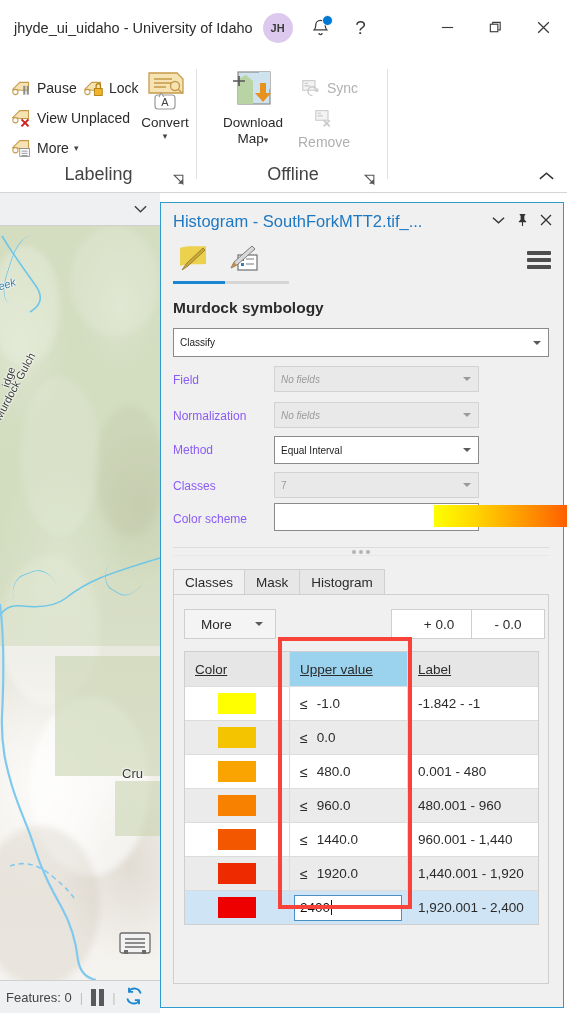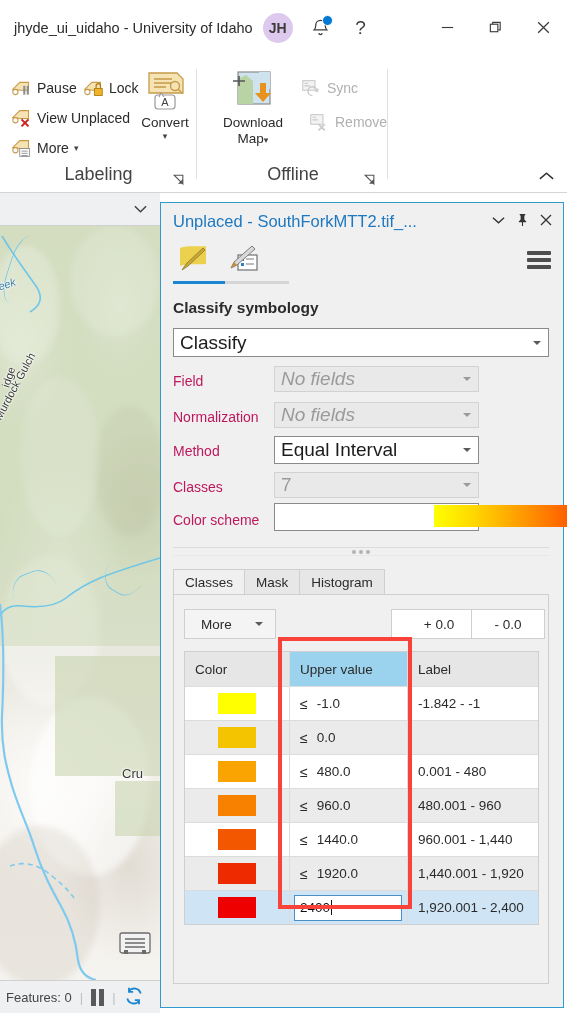--- a/index.html
+++ b/index.html
@@ -18,21 +18,21 @@
     position: absolute; left:0; top:0; width:567px; height:55px;
     background:#ffffff;
     display:flex; align-items:center;
   }
   .title-text {
     font-size: 14.5px; color:#2b2b2b; margin-left:14px; white-space:nowrap;
   }
   .avatar {
     width:30px; height:30px; border-radius:50%;
     background:#ddc9ee; color:#3b3b3b;
-    font-size:14px; font-weight:bold;
+    font-size:11px; font-weight:bold;
     display:flex; align-items:center; justify-content:center;
     margin-left:10px;
   }
   .tb-icon {
     width:40px; height:40px; display:flex; align-items:center; justify-content:center;
     color:#3b3b3b;
   }
   .bell-wrap { position:relative; margin-left:8px; }
   .bell-dot {
     position:absolute; right:8px; top:7px;
@@ -145,31 +145,31 @@
   .hb-bar { width:100%; height:4px; background:#4d4d4d; margin-bottom:3px; border-radius:1px; }
 
   .sec-title {
     position:absolute; left:12px; top:96px;
     font-size:15.5px; font-weight:bold; color:#2b2b2b;
   }
 
   .combo {
     position:absolute; background:#fff; border:1px solid #8a8a8a;
     display:flex; align-items:center; padding-left:6px;
-    font-size:19px; color:#1c1c1c;
+    font-size:10px; color:#1c1c1c;
   }
   .combo.disabled { background:#e9e9e9; border:1px solid #d2d2d2; color:#9a9a9a; }
   .combo.disabled.italic { font-style:italic; }
   .combo .arrow {
     position:absolute; right:7px; top:50%; transform:translateY(-50%);
     width:0; height:0; border-left:4px solid transparent; border-right:4px solid transparent;
     border-top:4px solid #5a5a5a;
   }
   .combo.disabled .arrow { border-top-color:#9a9a9a; }
-  .flabel { position:absolute; font-size:14px; color:#be185d; }
+  .flabel { position:absolute; font-size:12px; color:#8b5cf6; }
 
   .ramp {
     position:absolute; left:273px; top:302px; width:196px; height:22px;
     background: linear-gradient(to right,#ffff00 0%, #ffd800 20%, #ff9a00 45%, #ff5500 72%, #fa0000 100%);
   }
 
   .grip {
     position:absolute; left:12px; top:344px; width:376px; height:9px;
     border-top:1px solid #dcdcdc; border-bottom:1px solid #e8e8e8;
     display:flex; align-items:center; justify-content:center; gap:3px;
@@ -205,21 +205,21 @@
   .btn.plain { background:#fff; }
 
   
   .ctable {
     position:absolute; left:10px; top:56px; width:355px;
     border:1px solid #cfcfcf; background:#fff;
     font-size:13.5px; color:#2b2b2b;
   }
   .crow { display:flex; height:34px; align-items:stretch; }
   .crow + .crow { border-top:1px solid #dcdcdc; }
-  .chead { background:#e6e6e6; }
+  .chead { background:#e6e6e6;text-decoration:underline; }
   .chead .ccell { font-size:13.5px; color:#2b2b2b; }
   .chead .ccell.upper { background:#9bd3ee; }
   .ccell { display:flex; align-items:center; padding-left:10px; }
   .c-color { width:105px; border-right:1px solid #dcdcdc; justify-content:center; padding-left:0; }
   .c-upper { width:118px; border-right:1px solid #dcdcdc; }
   .c-label { flex:1; }
   .swatch { width:38px; height:21px; }
   .row-alt { background:#ebebeb; }
   .row-sel { background:#cfe5f5; }
   .le { margin-right:9px; font-size:14px; }
@@ -356,21 +356,21 @@
 
       <div class="small-btn disabled" style="position:absolute; left:100px; top:19px;">
         <svg class="ico" viewBox="0 0 24 24">
           <rect x="2" y="3" width="14" height="11" fill="#f3f3f3" stroke="#c9c9c9" stroke-width="1.2"></rect>
           <path d="M4 6h4 M4 9h6" stroke="#c9c9c9" stroke-width="1.2"></path>
           <path d="M13 20a5 5 0 1 1 5-5" fill="none" stroke="#c9c9c9" stroke-width="1.6"></path>
           <path d="M16 15h3v-3" fill="none" stroke="#c9c9c9" stroke-width="1.6"></path>
         </svg>
         <span>Sync</span>
       </div>
-      <div class="small-btn disabled" style="position:absolute; left:108px; top:53px;">
+      <div class="small-btn disabled" style="position:absolute; left:97px; top:53px;flex-direction:column;">
         <svg class="ico" viewBox="0 0 24 24">
           <rect x="2" y="3" width="14" height="11" fill="#f3f3f3" stroke="#c9c9c9" stroke-width="1.2"></rect>
           <path d="M4 6h4 M4 9h6" stroke="#c9c9c9" stroke-width="1.2"></path>
           <path d="M11 14l7 7 M18 14l-7 7" stroke="#c9c9c9" stroke-width="2"></path>
         </svg>
         <span>Remove</span>
       </div>
 
       <div class="grp-label">Offline</div>
       <div class="grp-dlg" style="right:12px;">
@@ -450,21 +450,21 @@
           <path d="M4 15a8 8 0 0 0 14 3"></path>
         <path d="M6 2v5h5"></path>
           <path d="M18 22v-5h-5"></path>
       </svg>
     </span>
   </div>
 
   <div class="panel">
 
     <div class="panel-title-row">
-      <span class="panel-title">Unplaced - SouthForkMTT2.tif_...</span>
+      <span class="panel-title">Histogram - SouthForkMTT2.tif_...</span>
     </div>
     <div class="panel-title-btns">
       <span class="ptb">
         <svg width="13" height="9" viewBox="0 0 14 9">
             <path d="M1 1.5 L7 7 L13 1.5" fill="none" stroke="#333" stroke-width="1.5"></path>
           </svg>
       </span>
       <span class="ptb">
         <svg width="13" height="14" viewBox="0 0 14 15">
           <path d="M4 1h6v1l-1 1v4l2 2v1H3V9l2-2V3L4 2z" fill="#333"></path>
@@ -499,21 +499,21 @@
     <div class="ptab-underline">
         <i></i>
       </div>
 
     <div class="hamburger">
       <div class="hb-bar"></div>
         <div class="hb-bar"></div>
         <div class="hb-bar"></div>
     </div>
 
-    <div class="sec-title">Classify symbology</div>
+    <div class="sec-title">Murdock symbology</div>
 
     <div class="combo" style="left:12px; top:125px; width:376px; height:29px;">
       <span>Classify</span>
       <span class="arrow"></span>
     </div>
 
     <span class="flabel" style="left:12px; top:170px;">Field</span>
     <div class="combo disabled italic" style="left:113px; top:163px; width:205px; height:26px;">
       <span>No fields</span>
       <span class="arrow"></span>

